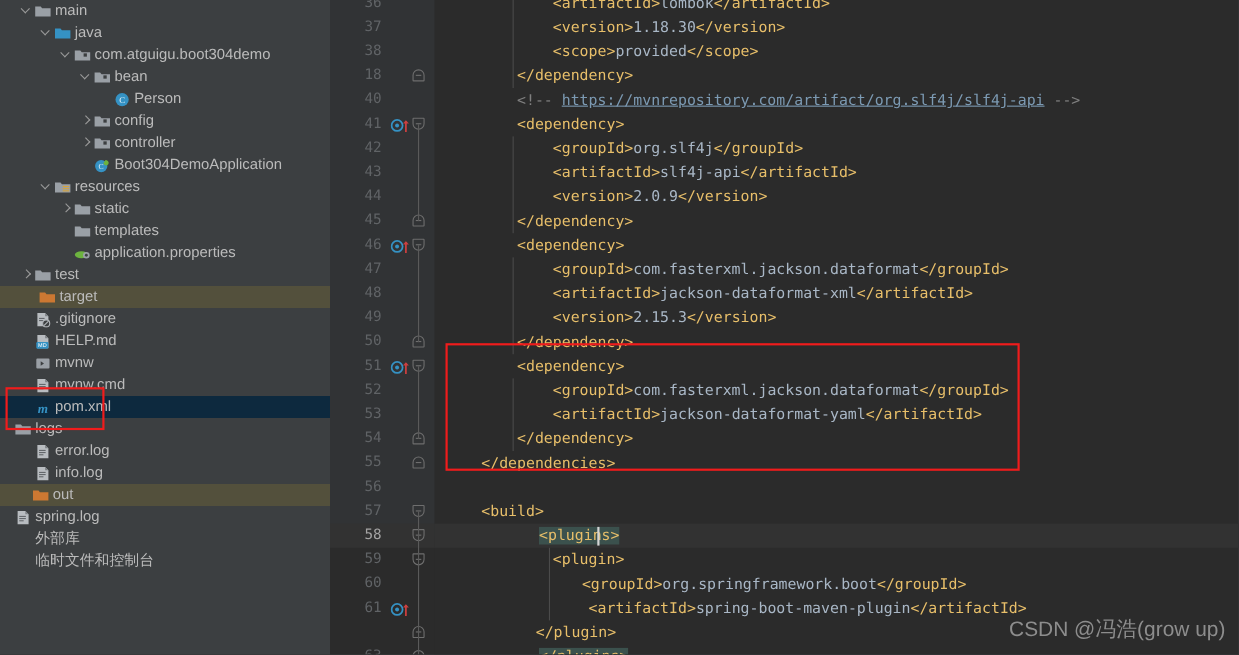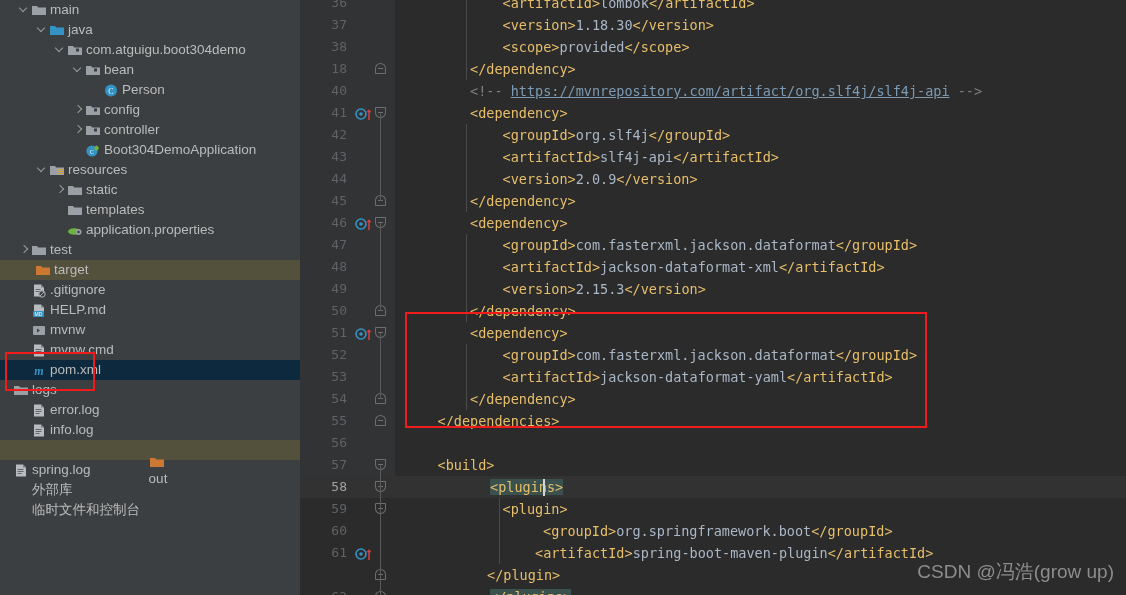--- a/index.html
+++ b/index.html
@@ -360,21 +360,21 @@
             <svg width="16" height="15" viewBox="0 0 16 15">
               <path d="M3 1.5h7l3 3V13.5H3z" fill="#b8bcc0"></path>
                 <path d="M10 1.5v3h3z" fill="#7e8286"></path>
                 <rect x="4.5" y="6" width="6" height="0.9" fill="#5a5e62"></rect>
                 <rect x="4.5" y="8" width="6" height="0.9" fill="#5a5e62"></rect>
                 <rect x="4.5" y="10" width="4" height="0.9" fill="#5a5e62"></rect>
             </svg>
           </span>
           <span class="lbl">info.log</span>
         </div>
-        <div class="row excl" style="padding-left: 16px; flex-direction: column;">
+        <div class="row excl" style="padding-left: 16px;">
           <span class="arrow"></span>
           <span class="ico">
             <svg width="16" height="15" viewBox="0 0 16 15">
               <path d="M1 3h5l1.3 1.6H15V12H1z" fill="#cc7832"></path>
             </svg>
           </span>
           <span class="lbl">out</span>
         </div>
         <div class="row" style="padding-left: 0px;">
           <span class="arrow"></span>
@@ -424,21 +424,21 @@
         <div class="codeline" style="top: 344px; left: 107.56px;"><span class="t">&lt;groupId&gt;</span><span class="v">com.fasterxml.jackson.dataformat</span><span class="t">&lt;/groupId&gt;</span></div>
         <div class="codeline" style="top: 366px; left: 107.56px;"><span class="t">&lt;artifactId&gt;</span><span class="v">jackson-dataformat-yaml</span><span class="t">&lt;/artifactId&gt;</span></div>
         <div class="codeline" style="top: 388px; left: 75.04px;"><span class="t">&lt;/dependency&gt;</span></div>
         <div class="codeline" style="top: 410px; left: 42.52px;"><span class="t">&lt;/dependencies&gt;</span></div>
         <div class="codeline" style="top: 432px; left: 10px;"></div>
         <div class="codeline" style="top: 454px; left: 42.52px;"><span class="t">&lt;build&gt;</span></div>
         <div class="ln-row-bg cur" style="top: 476px;"></div>
         <div class="codeline" style="top: 476px; left: 75.04px;"><span class="t hl">&lt;plugins&gt;</span></div>
         <div class="cursor" style="left: 148.21px; top: 479px;"></div>
         <div class="codeline" style="top: 498px; left: 107.56px;"><span class="t">&lt;plugin&gt;</span></div>
-        <div class="codeline" style="top: 520px; left: 148px;"><span class="t">&lt;groupId&gt;</span><span class="v">org.springframework.boot</span><span class="t">&lt;/groupId&gt;</span></div>
+        <div class="codeline" style="top: 520px; left: 134px;"><span class="t">&lt;groupId&gt;</span><span class="v">org.springframework.boot</span><span class="t">&lt;/groupId&gt;</span></div>
         <div class="codeline" style="top: 542px; left: 140.08px;"><span class="t">&lt;artifactId&gt;</span><span class="v">spring-boot-maven-plugin</span><span class="t">&lt;/artifactId&gt;</span></div>
         <div class="codeline" style="top: 564px; left: 92px;"><span class="t">&lt;/plugin&gt;</span></div>
         <div class="codeline" style="top: 586px; left: 75.04px;"><span class="t hl">&lt;/plugins&gt;</span></div>
         <div class="iguide" style="left: 71.04px; top: -8px; height: 88px;"></div>
         <div class="iguide" style="left: 71.04px; top: 124px; height: 88px;"></div>
         <div class="iguide" style="left: 71.04px; top: 234px; height: 88px;"></div>
         <div class="iguide" style="left: 71.04px; top: 344px; height: 66px;"></div>
         <div class="iguide" style="left: 103.56px; top: 498px; height: 66px;"></div>
       </div>
     <div class="gutter" id="gutter">

